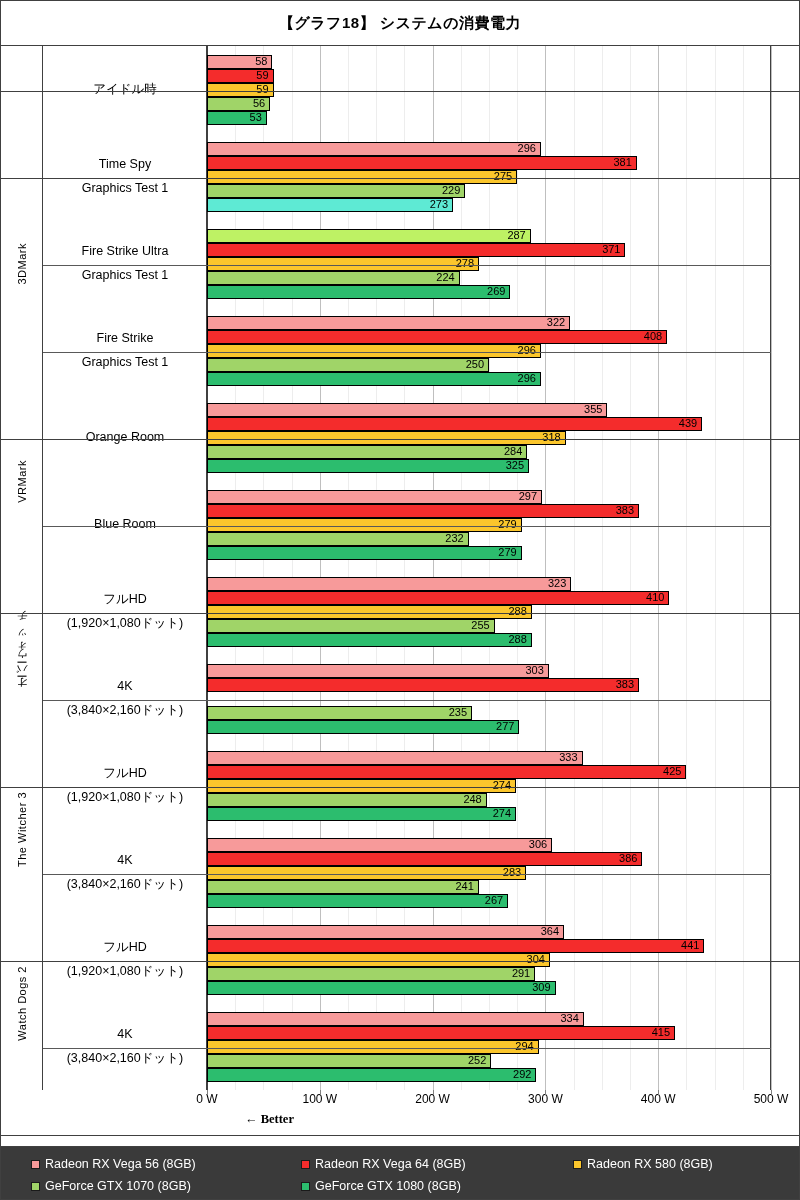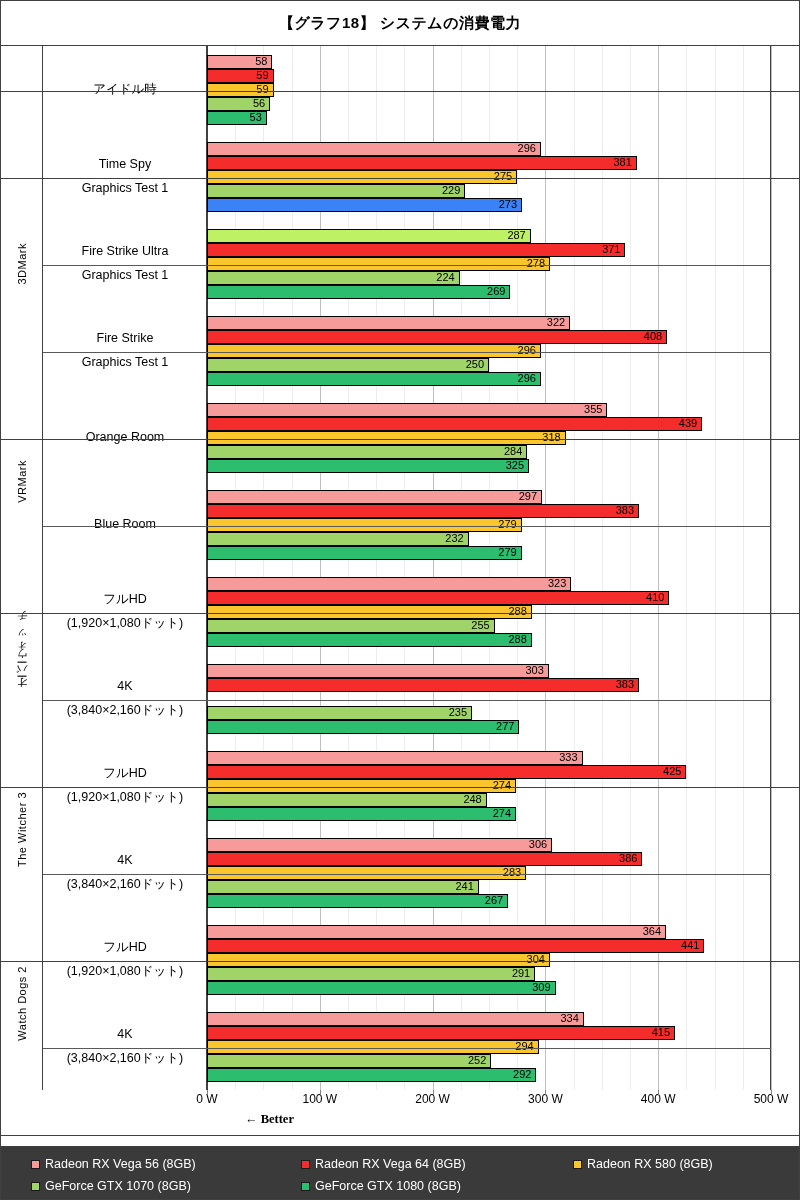--- a/index.html
+++ b/index.html
@@ -229,30 +229,30 @@
         </div>
         <div class="bar" style="left: 0px; top: 109.5px; width: 429.768px; background: rgb(244, 44, 44);">
           <span class="val">381</span>
         </div>
         <div class="bar" style="left: 0px; top: 123.5px; width: 310.2px; background: rgb(251, 198, 44);">
           <span class="val">275</span>
         </div>
         <div class="bar" style="left: 0px; top: 137.5px; width: 258.312px; background: rgb(160, 212, 104);">
           <span class="val">229</span>
         </div>
-        <div class="bar" style="left: 0px; top: 151.5px; width: 315px; background: #3b82f6;">
+        <div class="bar" style="left: 0px; top: 151.5px; width: 246px; background: #5eead4;">
           <span class="val">273</span>
         </div>
         <div class="bar" style="left: 0px; top: 182.5px; width: 323.736px; background: #bef264;">
           <span class="val">287</span>
         </div>
         <div class="bar" style="left: 0px; top: 196.5px; width: 418.488px; background: rgb(244, 44, 44);">
           <span class="val">371</span>
         </div>
-        <div class="bar" style="left: 0px; top: 210.5px; width: 343px; background: rgb(251, 198, 44);">
+        <div class="bar" style="left: 0px; top: 210.5px; width: 272px; background: rgb(251, 198, 44);">
           <span class="val">278</span>
         </div>
         <div class="bar" style="left: 0px; top: 224.5px; width: 252.672px; background: rgb(160, 212, 104);">
           <span class="val">224</span>
         </div>
         <div class="bar" style="left: 0px; top: 238.5px; width: 303.432px; background: rgb(44, 189, 110);">
           <span class="val">269</span>
         </div>
         <div class="bar" style="left: 0px; top: 269.5px; width: 363.216px; background: rgb(247, 154, 154);">
           <span class="val">322</span>
@@ -349,21 +349,21 @@
         </div>
         <div class="bar" style="left: 0px; top: 819.5px; width: 319.224px; background: rgb(251, 198, 44);">
           <span class="val">283</span>
         </div>
         <div class="bar" style="left: 0px; top: 833.5px; width: 271.848px; background: rgb(160, 212, 104);">
           <span class="val">241</span>
         </div>
         <div class="bar" style="left: 0px; top: 847.5px; width: 301.176px; background: rgb(44, 189, 110);">
           <span class="val">267</span>
         </div>
-        <div class="bar" style="left: 0px; top: 878.5px; width: 459px; background: rgb(247, 154, 154);">
+        <div class="bar" style="left: 0px; top: 878.5px; width: 357px; background: rgb(247, 154, 154);">
           <span class="val">364</span>
         </div>
         <div class="bar" style="left: 0px; top: 892.5px; width: 497.448px; background: rgb(244, 44, 44);">
           <span class="val">441</span>
         </div>
         <div class="bar" style="left: 0px; top: 906.5px; width: 342.912px; background: rgb(251, 198, 44);">
           <span class="val">304</span>
         </div>
         <div class="bar" style="left: 0px; top: 920.5px; width: 328.248px; background: rgb(160, 212, 104);">
           <span class="val">291</span>

